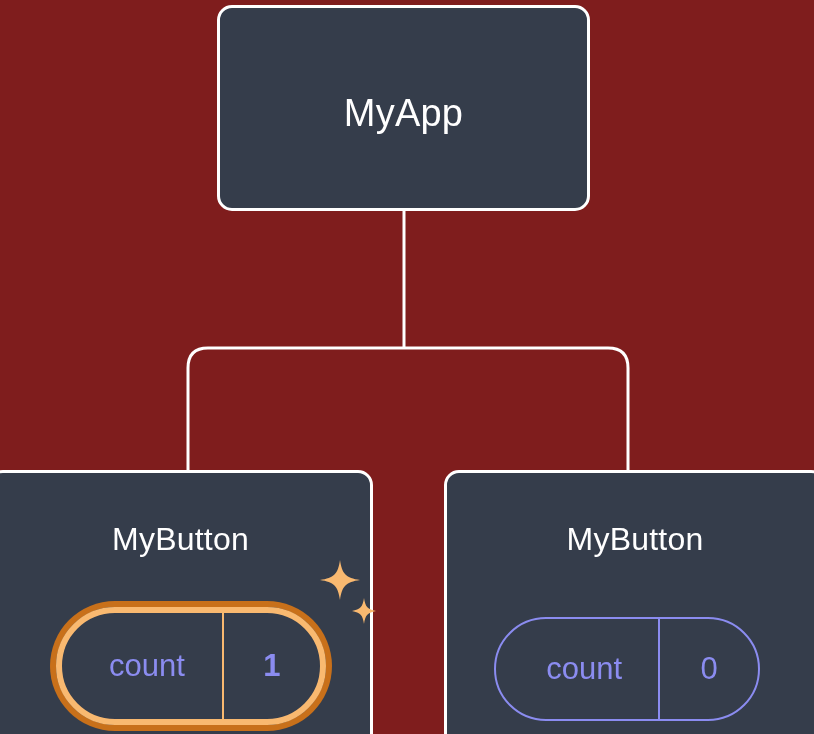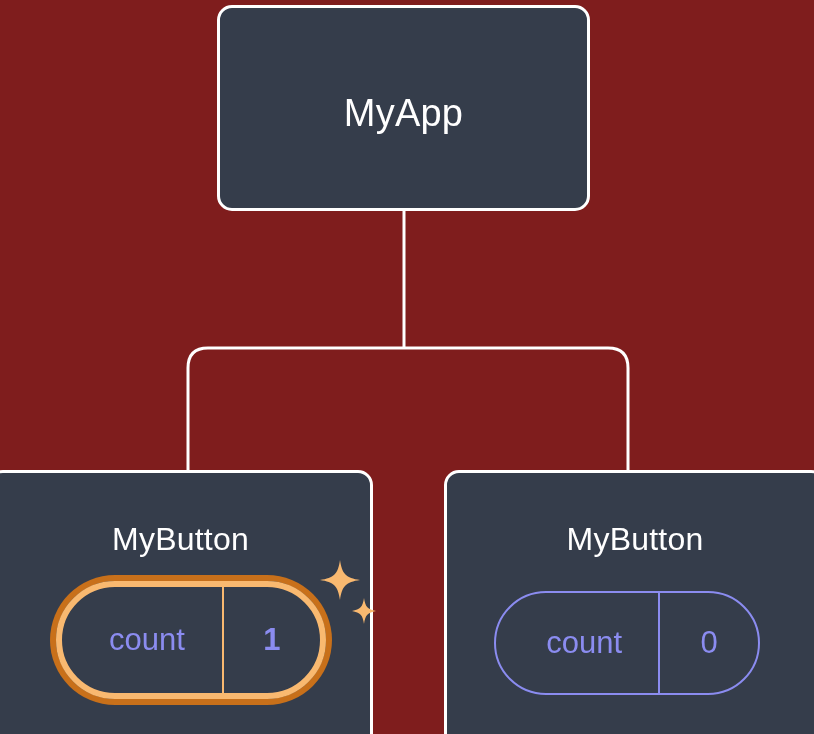--- a/index.html
+++ b/index.html
@@ -77,20 +77,21 @@
     top: 48px;
     font-size: 32px;
   }
 
   
   .pill {
     position: absolute;
     box-sizing: border-box;
     display: flex;
     align-items: stretch;
+    margin-top: 26px;
   }
   .pill-name, .pill-value {
     display: flex;
     align-items: center;
     justify-content: center;
     box-sizing: border-box;
     white-space: nowrap;
   }
 
   

